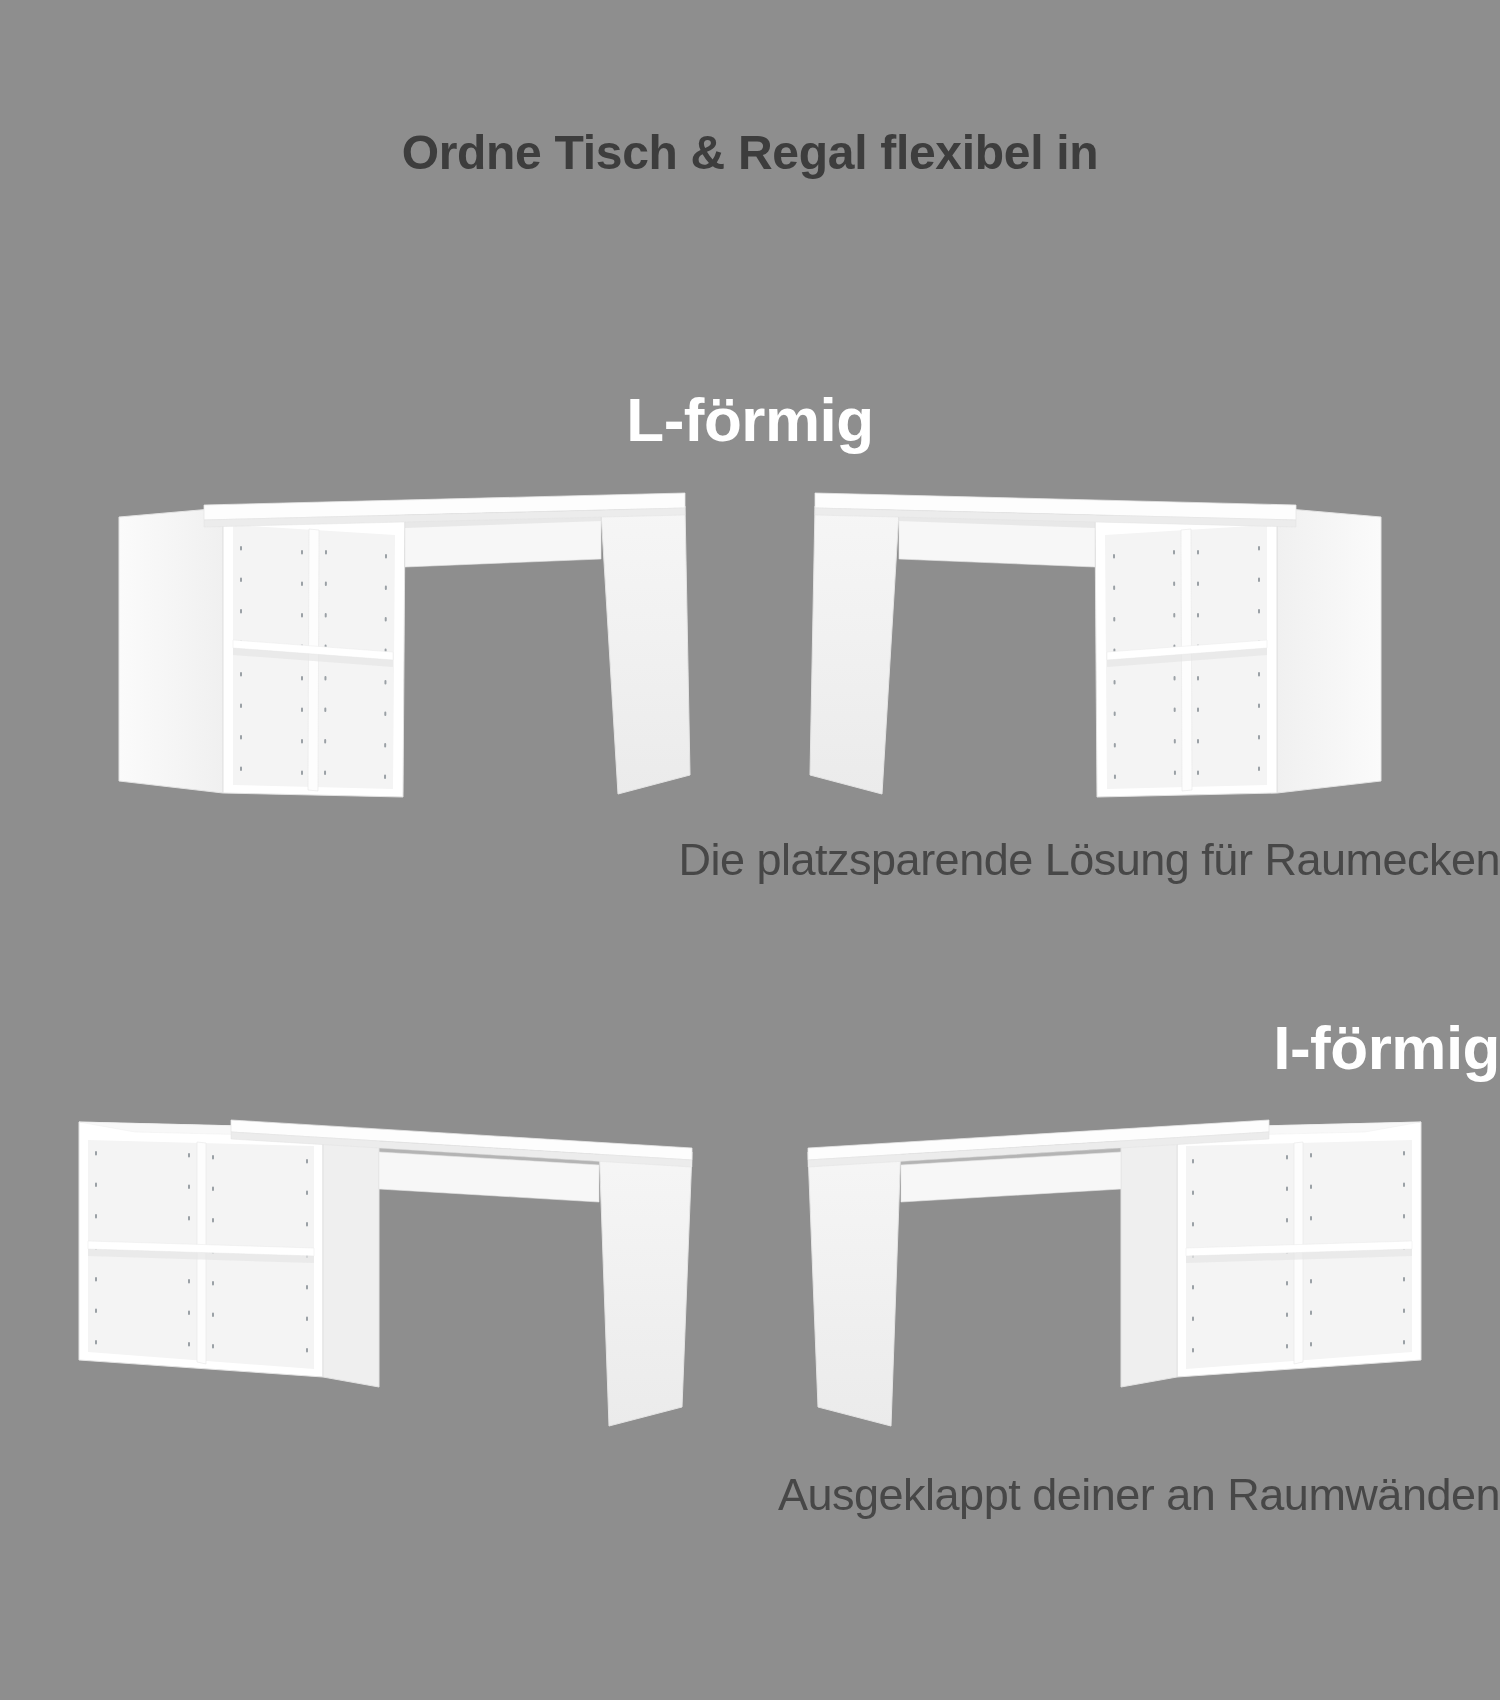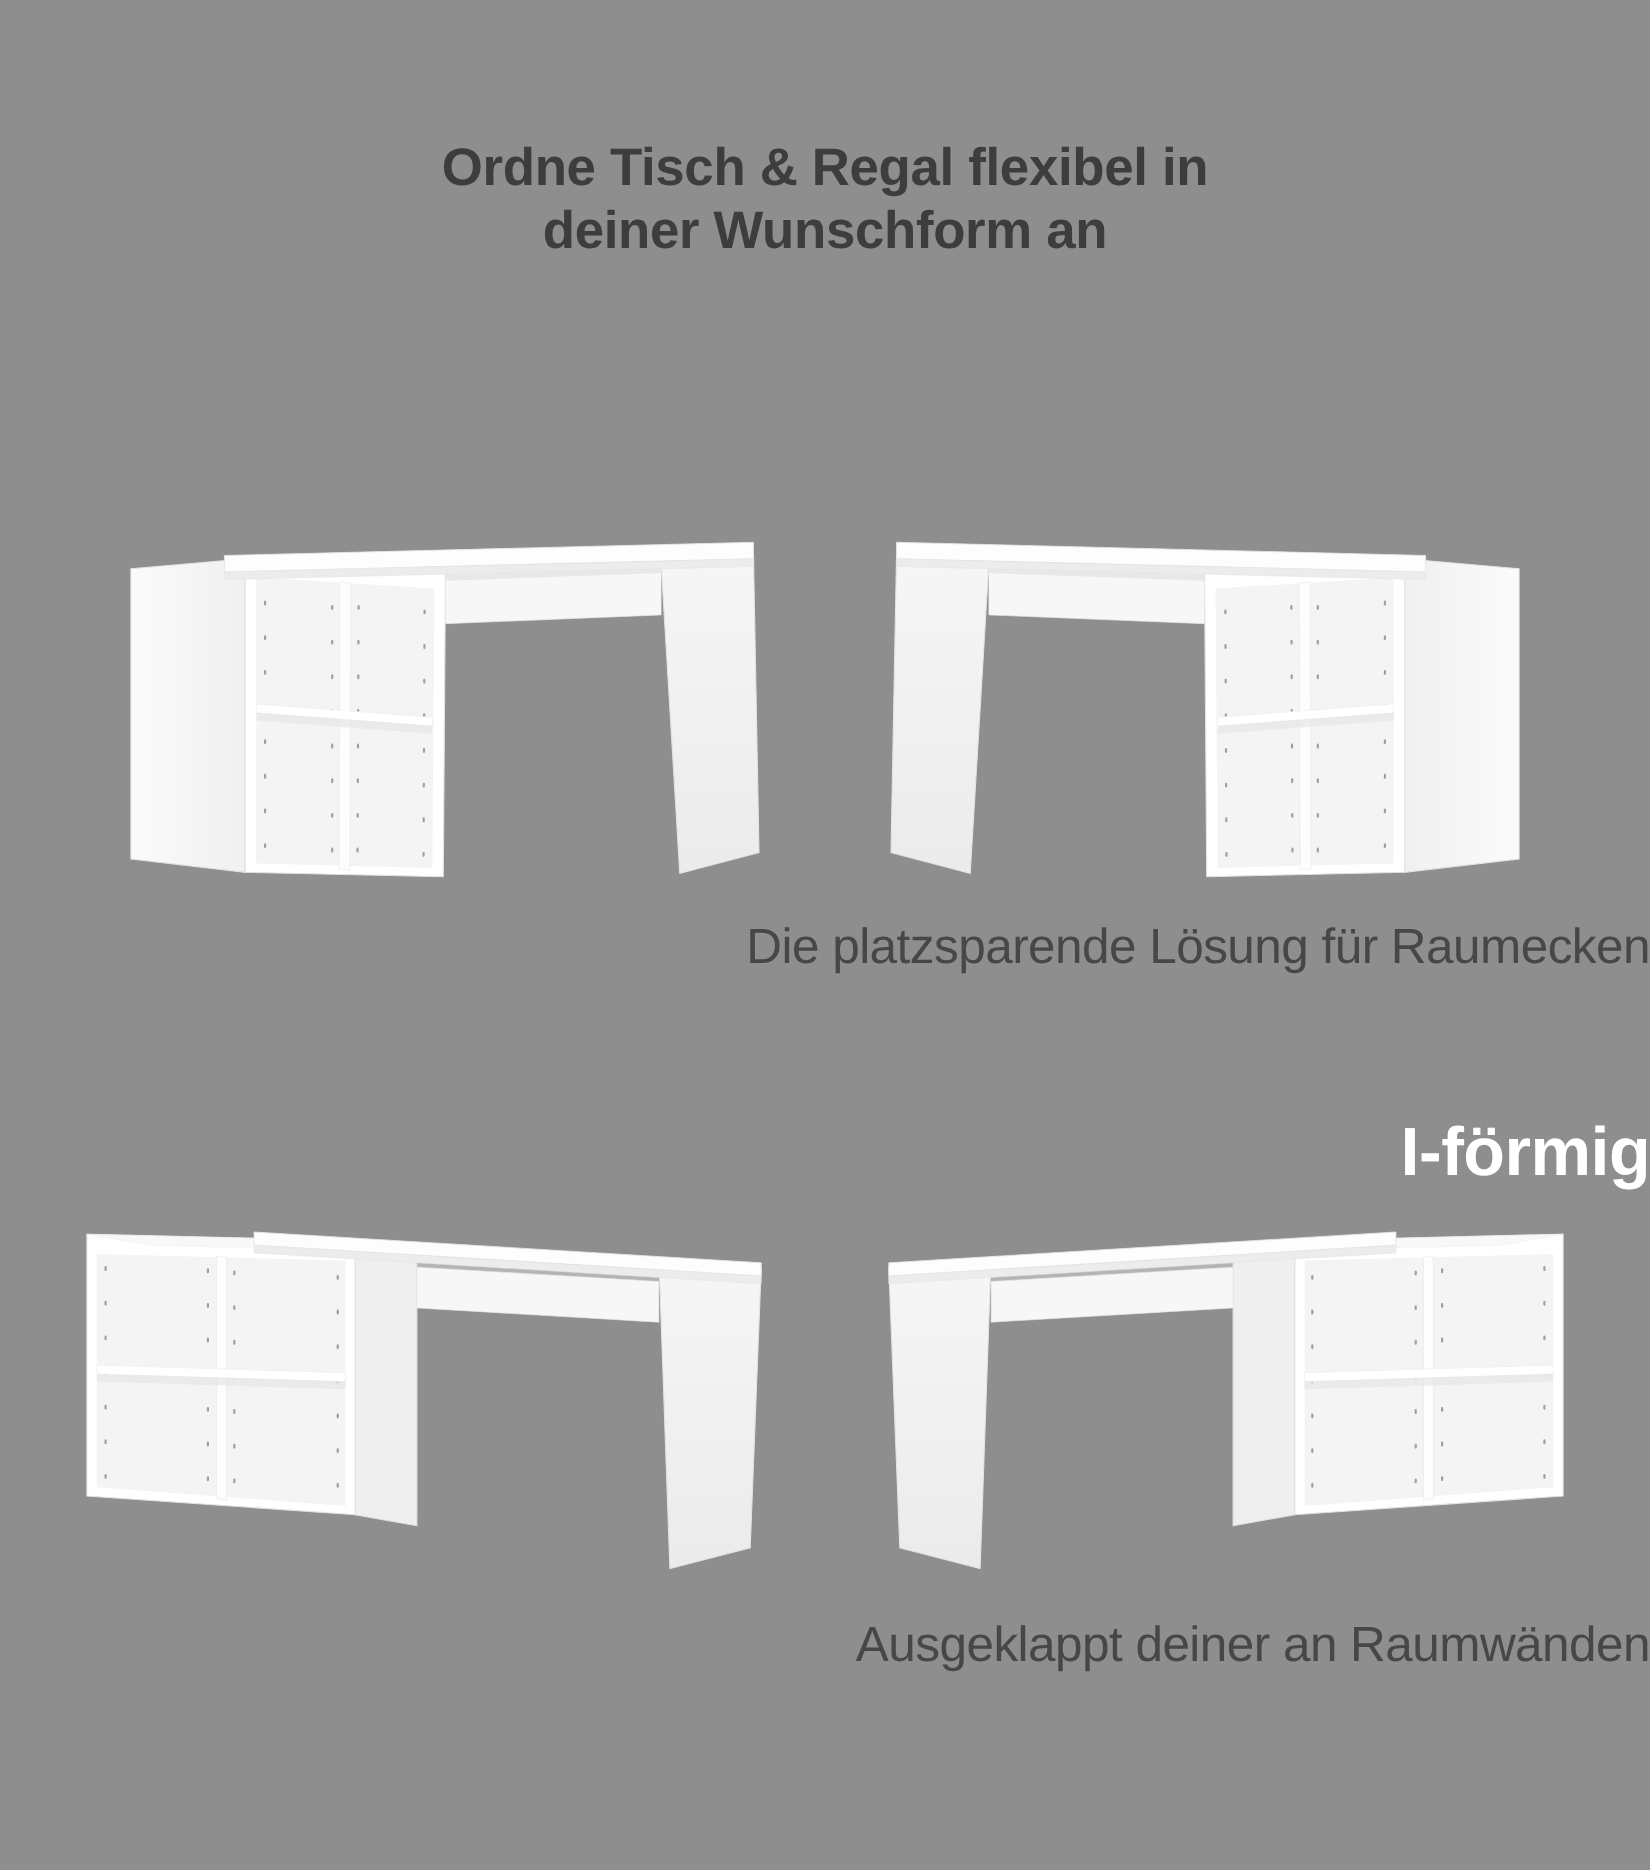--- a/index.html
+++ b/index.html
@@ -93,23 +93,23 @@
           <polygon points="528,52 621,60 611,315 538,334" fill="url(#gpanel)" stroke="#e3e3e3"></polygon>
           <polygon points="160,28 621,56 621,68 160,40" fill="#fdfdfd" stroke="#e6e6e6" stroke-width="0.8"></polygon>
           <polygon points="160,40 621,68 621,75 160,47" fill="#ececec" stroke="#e3e3e3" stroke-width="0.5"></polygon>
         </g>
       </symbol>
     </defs>
   </svg>
 
   <header class="title">
     <span class="line">Ordne Tisch &amp; Regal flexibel in</span>
-    <span class="line">deiner Wunschform an</span>
   </header>
 
+  <h2 class="sec-heading l">L-förmig</h2>
   <div class="row l">
     <svg class="art-l" viewBox="0 0 600 345">
       <use href="#sym-l"></use>
     </svg>
     <svg class="art-l" viewBox="0 0 600 345">
       <g transform="translate(600,0) scale(-1,1)">
           <use href="#sym-l"></use>
         </g>
     </svg>
   </div>

